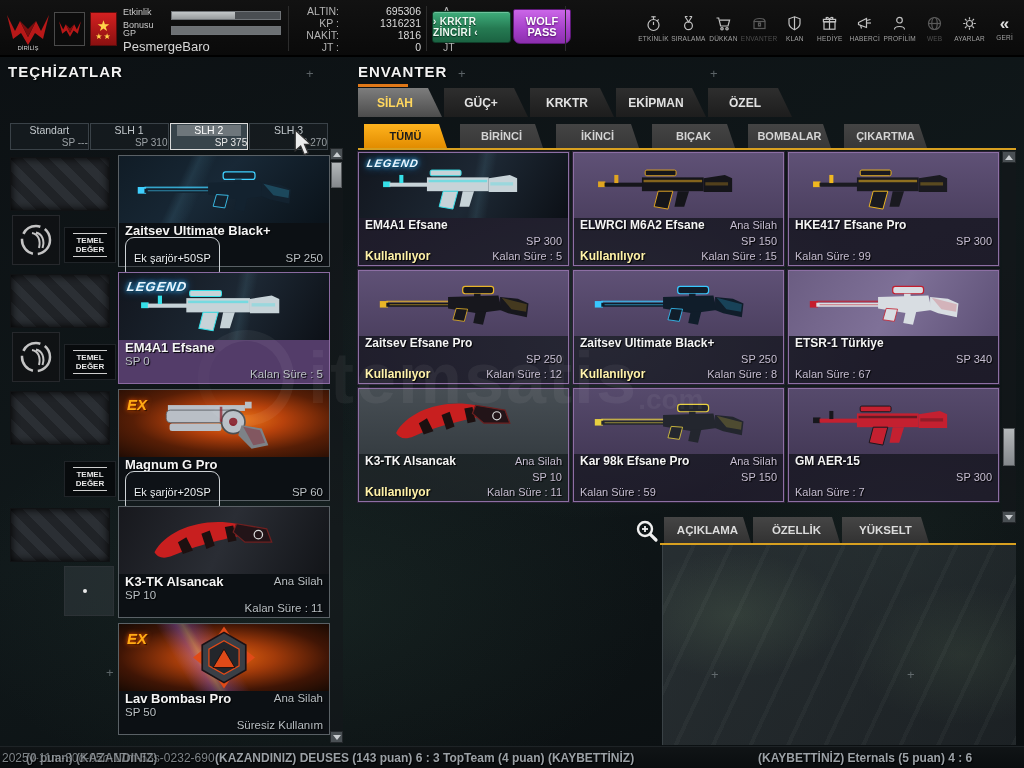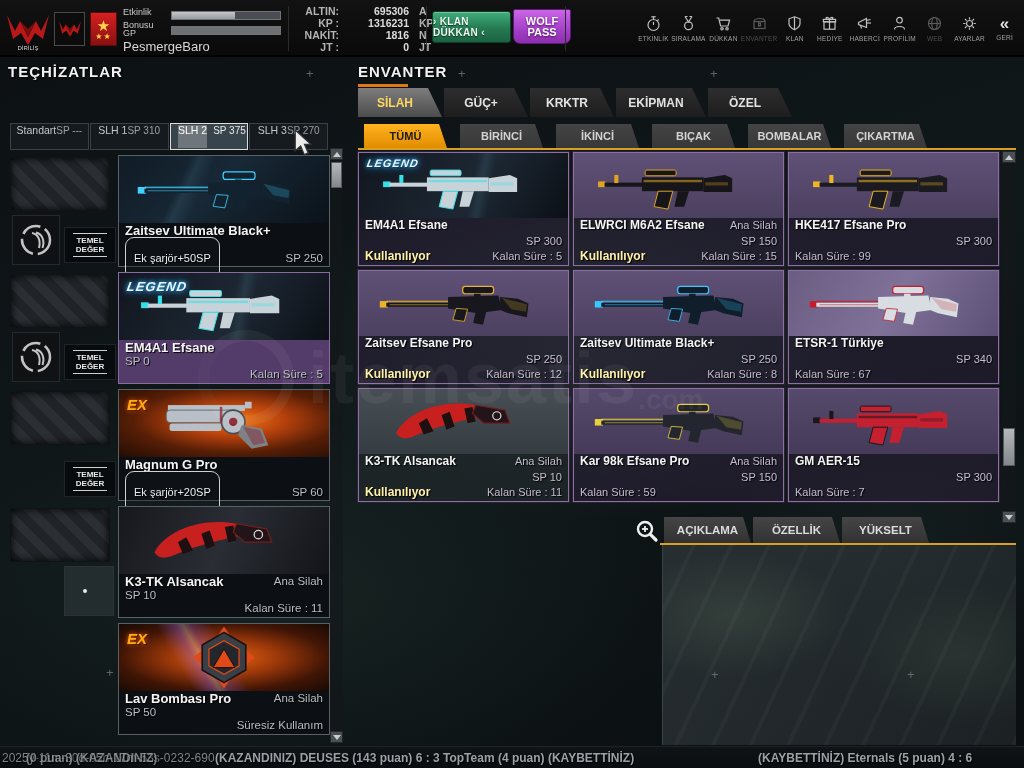--- a/index.html
+++ b/index.html
@@ -15,39 +15,39 @@
   #topbar{position:absolute;left:0;top:0;width:1024px;height:57px;background:linear-gradient(180deg,#121212,#0a0a0a);border-bottom:2px solid #000;}
   .tsep{position:absolute;top:6px;height:45px;width:1px;background:#2c2c2c;}
   #wolf-logo{left:5px;top:11px;width:46px;height:40px;}
   #clan-box{left:54px;top:12px;width:31px;height:34px;background:#0c0c0c;border:1px solid #4a4a4a;display:flex;align-items:center;justify-content:center;}
   #rank-badge{left:90px;top:12px;width:27px;height:34px;background:linear-gradient(180deg,#d42020 0%,#8a1010 100%);border:1px solid #5a0c0c;display:flex;flex-direction:column;align-items:center;justify-content:center;color:#ffd34a;line-height:1;}
   #rank-badge .big{font-size:15px;} #rank-badge .small{font-size:8px;letter-spacing:1px;}
   .plabel{font-size:9px;line-height:13px;color:#c9c9c9;white-space:pre-line;}
   .bar{position:absolute;width:110px;height:9px;background:#4a4e52;border:1px solid #707478;}
   .bar .fill{height:100%;background:linear-gradient(180deg,#c2c6c8,#989c9e);}
   #player-name{font-size:13px;color:#d6d6d6;}
-  .cur-row{display:grid;grid-template-columns:46px 62px 18px;column-gap:8px;font-size:10.5px;line-height:12px;font-weight:bold;}
+  .cur-row{display:grid;grid-template-columns:46px 62px 18px;column-gap:20px;font-size:10.5px;line-height:12px;}
   .cur-row .cl{color:#b4b4b4;text-align:right;}
   .cur-row .cv{color:#dcdcdc;text-align:right;}
   .cur-row .cu{color:#b4b4b4;text-align:left;padding-left:2px;}
   #klan-btn{left:432px;top:11px;width:79px;height:32px;background:linear-gradient(180deg,#3fae7c 0%,#257a52 55%,#1b6342 100%);border:1px solid #0f3d28;border-radius:3px;box-shadow:inset 0 1px 0 rgba(255,255,255,.25);display:flex;align-items:center;justify-content:center;color:#eefaf2;font-size:10px;font-weight:bold;letter-spacing:.3px;text-shadow:0 1px 1px #0a3020;cursor:pointer;}
   #wolfpass-btn{left:513px;top:9px;width:58px;height:35px;background:linear-gradient(180deg,#cb66e8 0%,#a43fc8 60%,#8c2fae 100%);border:1px solid #5e1a78;border-radius:2px 2px 7px 7px;display:flex;align-items:center;justify-content:center;color:#fff;font-size:11px;font-weight:bold;line-height:11px;text-align:center;white-space:pre-line;text-shadow:0 1px 2px #4a0a60;cursor:pointer;}
   #menu{position:absolute;left:636px;top:0;width:386px;height:57px;display:flex;}
   .mitem{flex:1;display:flex;flex-direction:column;align-items:center;justify-content:center;gap:3px;cursor:pointer;}
   .mitem svg{width:17px;height:17px;stroke:#c2c2c2;fill:none;stroke-width:1.2;}
   .mitem .mlabel{font-size:6.5px;color:#a2a2a2;letter-spacing:.2px;}
   .mitem.dim{opacity:.42;}
   .mitem .back-glyph{font-size:17px;color:#e0e0e0;font-weight:bold;line-height:14px;}
   
   .ptitle{font-size:15px;font-weight:bold;color:#f2f2f2;letter-spacing:1px;text-shadow:1px 1px 2px #000;}
   .decor-plus{position:absolute;color:#7c8488;font-size:13px;opacity:.7;}
   #env-underline{left:358px;top:84px;width:50px;height:3px;background:#e07818;}
   
   #loadout-tabs{left:10px;top:123px;width:318px;height:27px;display:flex;gap:1px;}
-  .ltab{flex:1;background:rgba(22,28,32,.85);border:1px solid #3a4248;display:flex;flex-direction:row;justify-content:center;padding:1px 0;cursor:pointer;}
+  .ltab{flex:1;background:rgba(22,28,32,.85);border:1px solid #3a4248;display:flex;flex-direction:column;justify-content:space-between;padding:1px 0;cursor:pointer;}
   .ltab .ln{font-size:10.5px;color:#c2c8cc;text-align:center;line-height:11px;}
   .ltab .ls{font-size:10px;color:#9aa0a4;text-align:right;line-height:11px;}
   .ltab.sel{border:1px solid #dcdcdc;background:#38444b;}
   .ltab.sel .ln{background:#6e767b;color:#ffffff;margin:0 6px;}
   .ltab.sel .ls{color:#e8e8e8;}
   
   #eq-list{left:8px;top:155px;width:322px;}
   .eq-row{display:flex;margin-bottom:5px;height:112px;}
   .eq-acc{position:relative;width:108px;}
   .slot-box{position:absolute;left:2px;top:2px;width:100px;height:54px;border:1px solid #101214;background:repeating-linear-gradient(45deg,#202327 0 9px,#2b2f34 9px 18px);box-shadow:inset 0 0 8px #000;cursor:pointer;}
@@ -242,21 +242,21 @@
           <span class="cu">N</span>
       </div>
       <div class="cur-row">
         <span class="cl">JT :</span>
           <span class="cv">0</span>
           <span class="cu">JT</span>
       </div>
     </div>
 
     <div class="tsep" style="left:426px;"></div>
-    <div id="klan-btn" class="abs">› KLAN DÜKKAN ‹</div>
+    <div id="klan-btn" class="abs">› KRKTR ZİNCİRİ ‹</div>
     <div id="wolfpass-btn" class="abs">WOLF
 PASS</div>
     <div class="tsep" style="left:565px;"></div>
 
     <div id="menu">
       <div class="mitem">
         <svg viewBox="0 0 17 17">
             <circle cx="8.5" cy="10" r="5.5"></circle>
             <line x1="8.5" y1="10" x2="8.5" y2="6.8"></line>
             <line x1="6.3" y1="1.8" x2="10.7" y2="1.8"></line>

